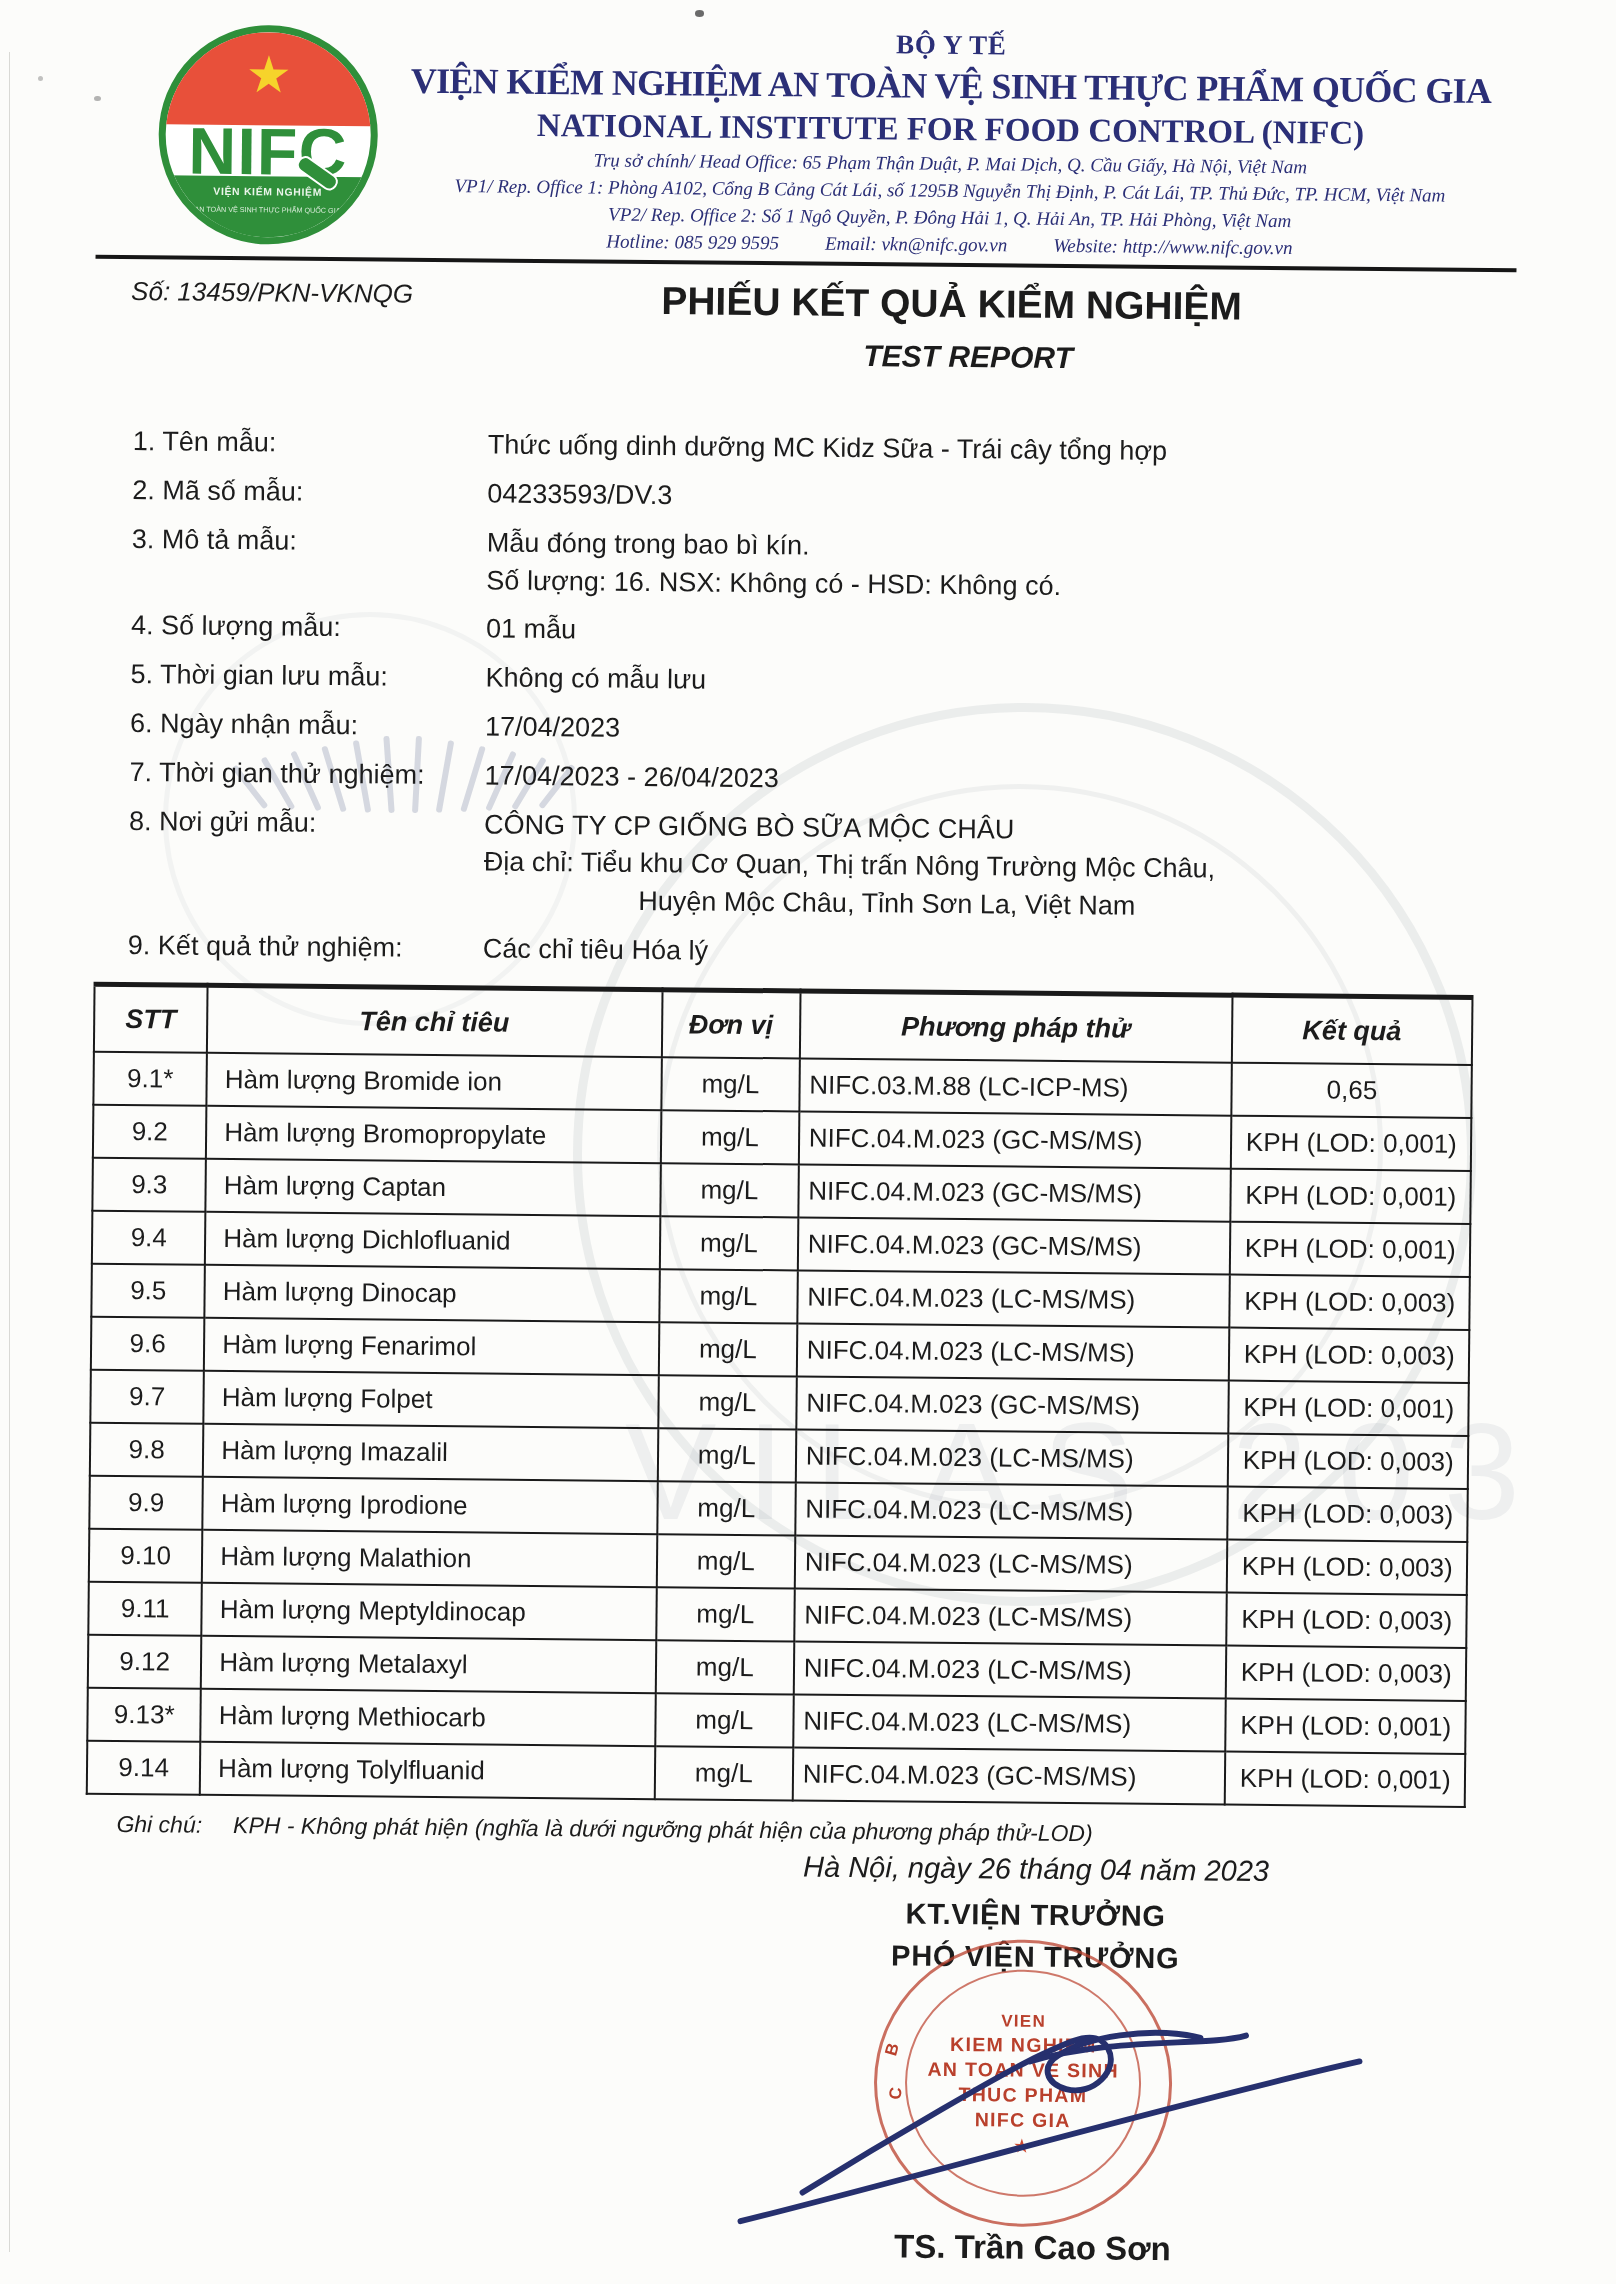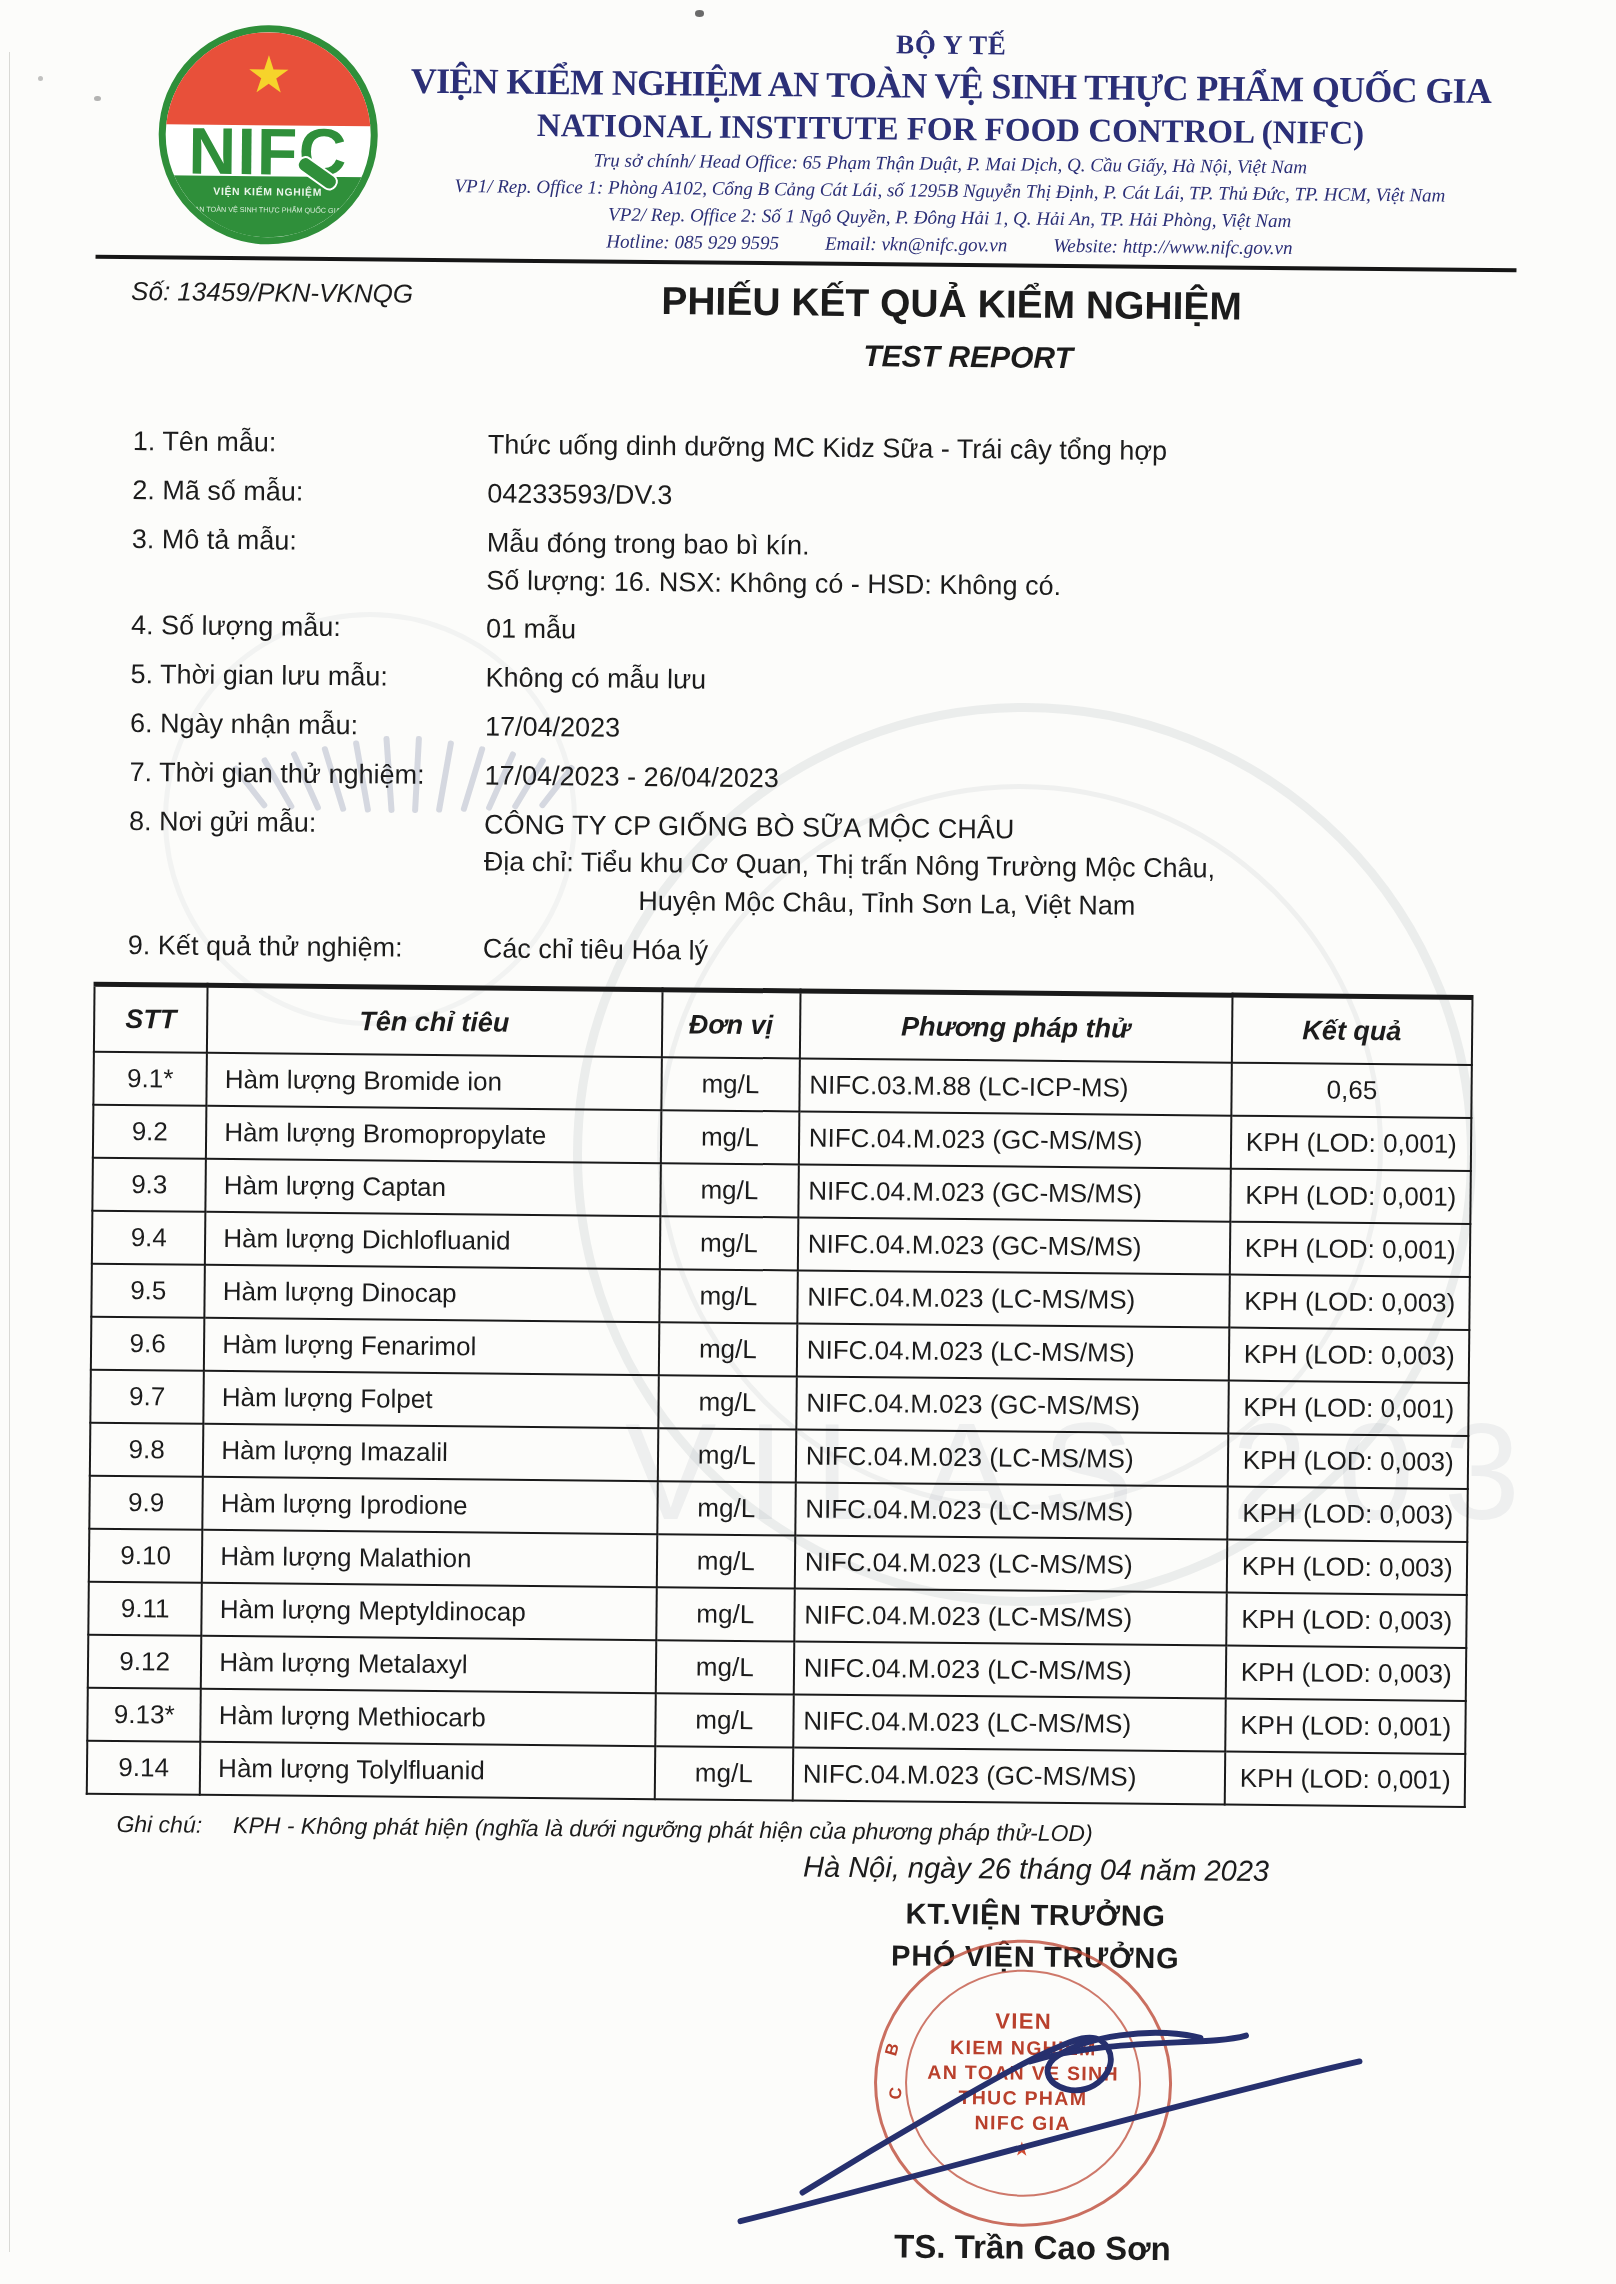--- a/index.html
+++ b/index.html
@@ -85,21 +85,21 @@
   .sign-date{font-size:29px;font-style:italic;}
   .sign-title1{font-size:29px;font-weight:bold;margin-top:13px;letter-spacing:0.7px;}
   .sign-title2{font-size:29px;font-weight:bold;margin-top:9px;letter-spacing:0.7px;}
   .stamp-zone{position:relative;height:253px;}
   .stamp{position:absolute;left:159px;top:-34px;width:292px;height:281px;border-radius:50%;
     border:3.3px solid rgba(186,64,44,.75);display:flex;align-items:center;justify-content:center;}
   .stamp-inner{width:232px;height:223px;border-radius:50%;border:2.6px solid rgba(186,64,44,.7);
     display:flex;flex-direction:column;align-items:center;justify-content:center;color:#b9402c;
     font-weight:bold;line-height:1.28;}
   .stamp-inner div{white-space:nowrap;letter-spacing:1.3px;}
-  .stamp-inner div:nth-child(1){font-size:22px;}
+  .stamp-inner div:nth-child(1){font-size:17px;}
   .stamp-inner div:nth-child(n+2){font-size:19.5px;}
   .stamp-star{color:#cf4a30;font-size:19.5px;margin-top:3.9px;line-height:1;}
   .stamp-arc-letter{position:absolute;color:#b9402c;font-size:17px;font-weight:bold;}
   .sig-svg{position:absolute;left:9.8px;top:26px;overflow:visible;}
   .sign-name{font-size:33px;font-weight:bold;margin-top:1.3px;}
 </style>
 </head>
 <body>
 
 <div class="sheet">

